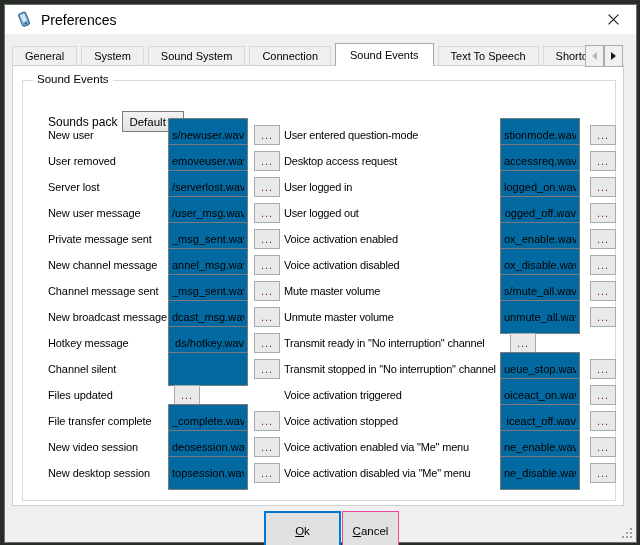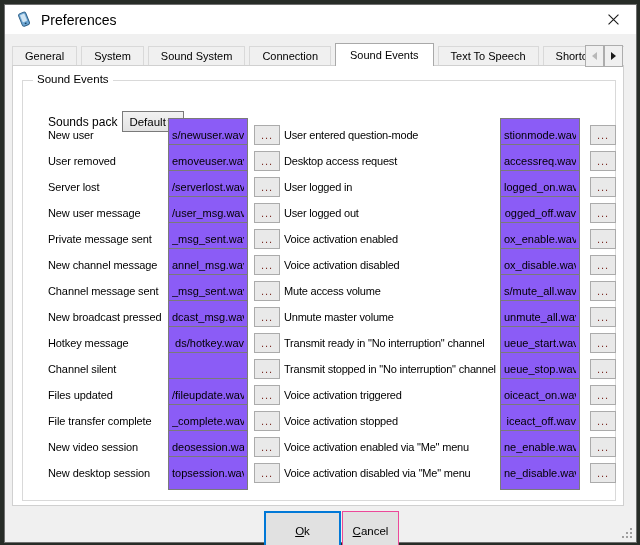--- a/index.html
+++ b/index.html
@@ -68,21 +68,21 @@
   
   .col{position:absolute;top:44px;display:flex;flex-direction:column}
   #left-col{left:25px}
   #right-col{left:261px}
   .row{display:flex;align-items:center;height:20px;margin-bottom:6px}
   .lbl{font-size:11px;color:#000;white-space:nowrap;letter-spacing:-0.1px}
   #left-col .lbl{width:120px}
   #right-col .lbl{width:216px;letter-spacing:-0.2px}
   .field{
     width:80px;height:20px;box-sizing:border-box;border:1px solid #7a7a7a;
-    background:#8b5cf6;font-family:"Liberation Sans",sans-serif;font-size:11px;
+    background:#0369a1;font-family:"Liberation Sans",sans-serif;font-size:11px;
     padding:16px 3px;text-align:right;color:#000;outline:none;
   }
   .browse{
     margin-left:6px;width:26px;height:20px;box-sizing:border-box;
     border:1px solid #ababab;background:#e9e9e9;
     font-size:11px;line-height:14px;color:#7b2d26;letter-spacing:1px;
     text-align:center;padding:0;cursor:default;
     font-family:"Liberation Sans",sans-serif;
   }
   #right-col .browse{margin-left:10px}
@@ -186,37 +186,36 @@
             <span class="lbl">New channel message</span>
             <input class="field" type="text" value="annel_msg.wav" style="">
             <button class="browse">...</button>
           </div>
           <div class="row">
             <span class="lbl">Channel message sent</span>
             <input class="field" type="text" value="_msg_sent.wav" style="">
             <button class="browse">...</button>
           </div>
           <div class="row">
-            <span class="lbl">New broadcast pressed</span>
+            <span class="lbl">New broadcast message</span>
             <input class="field" type="text" value="dcast_msg.wav" style="">
             <button class="browse">...</button>
           </div>
           <div class="row">
             <span class="lbl">Hotkey message</span>
             <input class="field" type="text" value="ds/hotkey.wav" style="">
             <button class="browse">...</button>
           </div>
           <div class="row">
             <span class="lbl">Channel silent</span>
             <input class="field" type="text" value="" style="">
             <button class="browse">...</button>
           </div>
           <div class="row">
             <span class="lbl">Files updated</span>
-            <input class="field" type="text" value="/fileupdate.wav" style="">
             <button class="browse">...</button>
           </div>
           <div class="row">
             <span class="lbl">File transfer complete</span>
             <input class="field" type="text" value="_complete.wav" style="">
             <button class="browse">...</button>
           </div>
           <div class="row">
             <span class="lbl">New video session</span>
             <input class="field" type="text" value="deosession.wav" style="">
@@ -253,32 +252,31 @@
             <span class="lbl">Voice activation enabled</span>
             <input class="field" type="text" value="ox_enable.wav" style="">
             <button class="browse">...</button>
           </div>
           <div class="row">
             <span class="lbl">Voice activation disabled</span>
             <input class="field" type="text" value="ox_disable.wav" style="">
             <button class="browse">...</button>
           </div>
           <div class="row">
-            <span class="lbl">Mute access volume</span>
+            <span class="lbl">Mute master volume</span>
             <input class="field" type="text" value="s/mute_all.wav" style="">
             <button class="browse">...</button>
           </div>
           <div class="row">
             <span class="lbl">Unmute master volume</span>
             <input class="field" type="text" value="unmute_all.wav" style="">
             <button class="browse">...</button>
           </div>
           <div class="row">
             <span class="lbl">Transmit ready in "No interruption" channel</span>
-            <input class="field" type="text" value="ueue_start.wav" style="">
             <button class="browse">...</button>
           </div>
           <div class="row">
             <span class="lbl">Transmit stopped in "No interruption" channel</span>
             <input class="field" type="text" value="ueue_stop.wav" style="">
             <button class="browse">...</button>
           </div>
           <div class="row">
             <span class="lbl">Voice activation triggered</span>
             <input class="field" type="text" value="oiceact_on.wav" style="">

